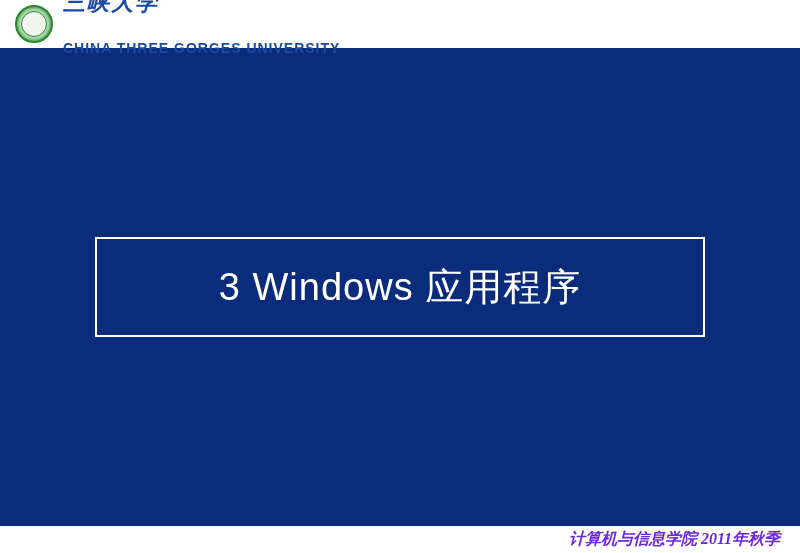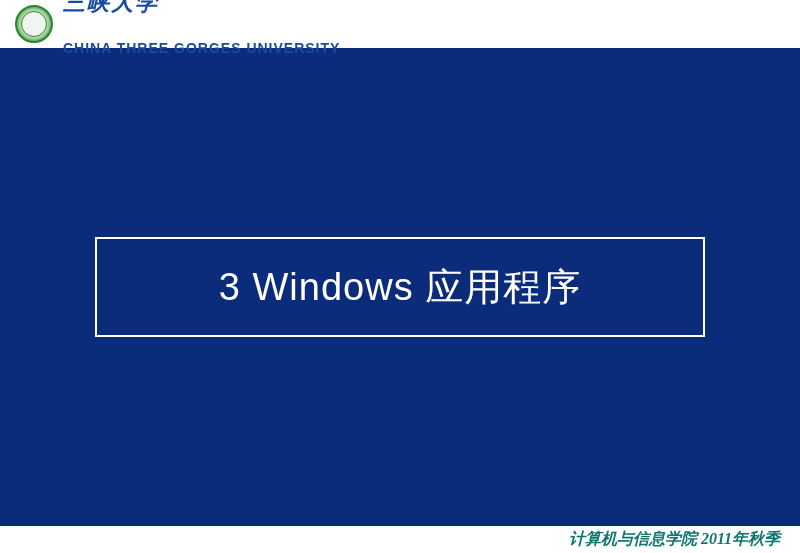--- a/index.html
+++ b/index.html
@@ -104,21 +104,21 @@
       display: flex;
       align-items: center;
       justify-content: flex-end;
       padding-right: 20px;
     }
     
     .footer-text {
       font-family: "KaiTi", "楷体", serif;
       font-size: 16px;
       font-style: italic;
-      color: #0f766e;
+      color: #6d28d9;
       font-weight: bold;
     }
   </style>
 </head>
 <body>
 
 <div class="header">
   <div class="logo"></div>
   <div class="university-name">
     <div class="university-name-cn">三峡大学</div>

